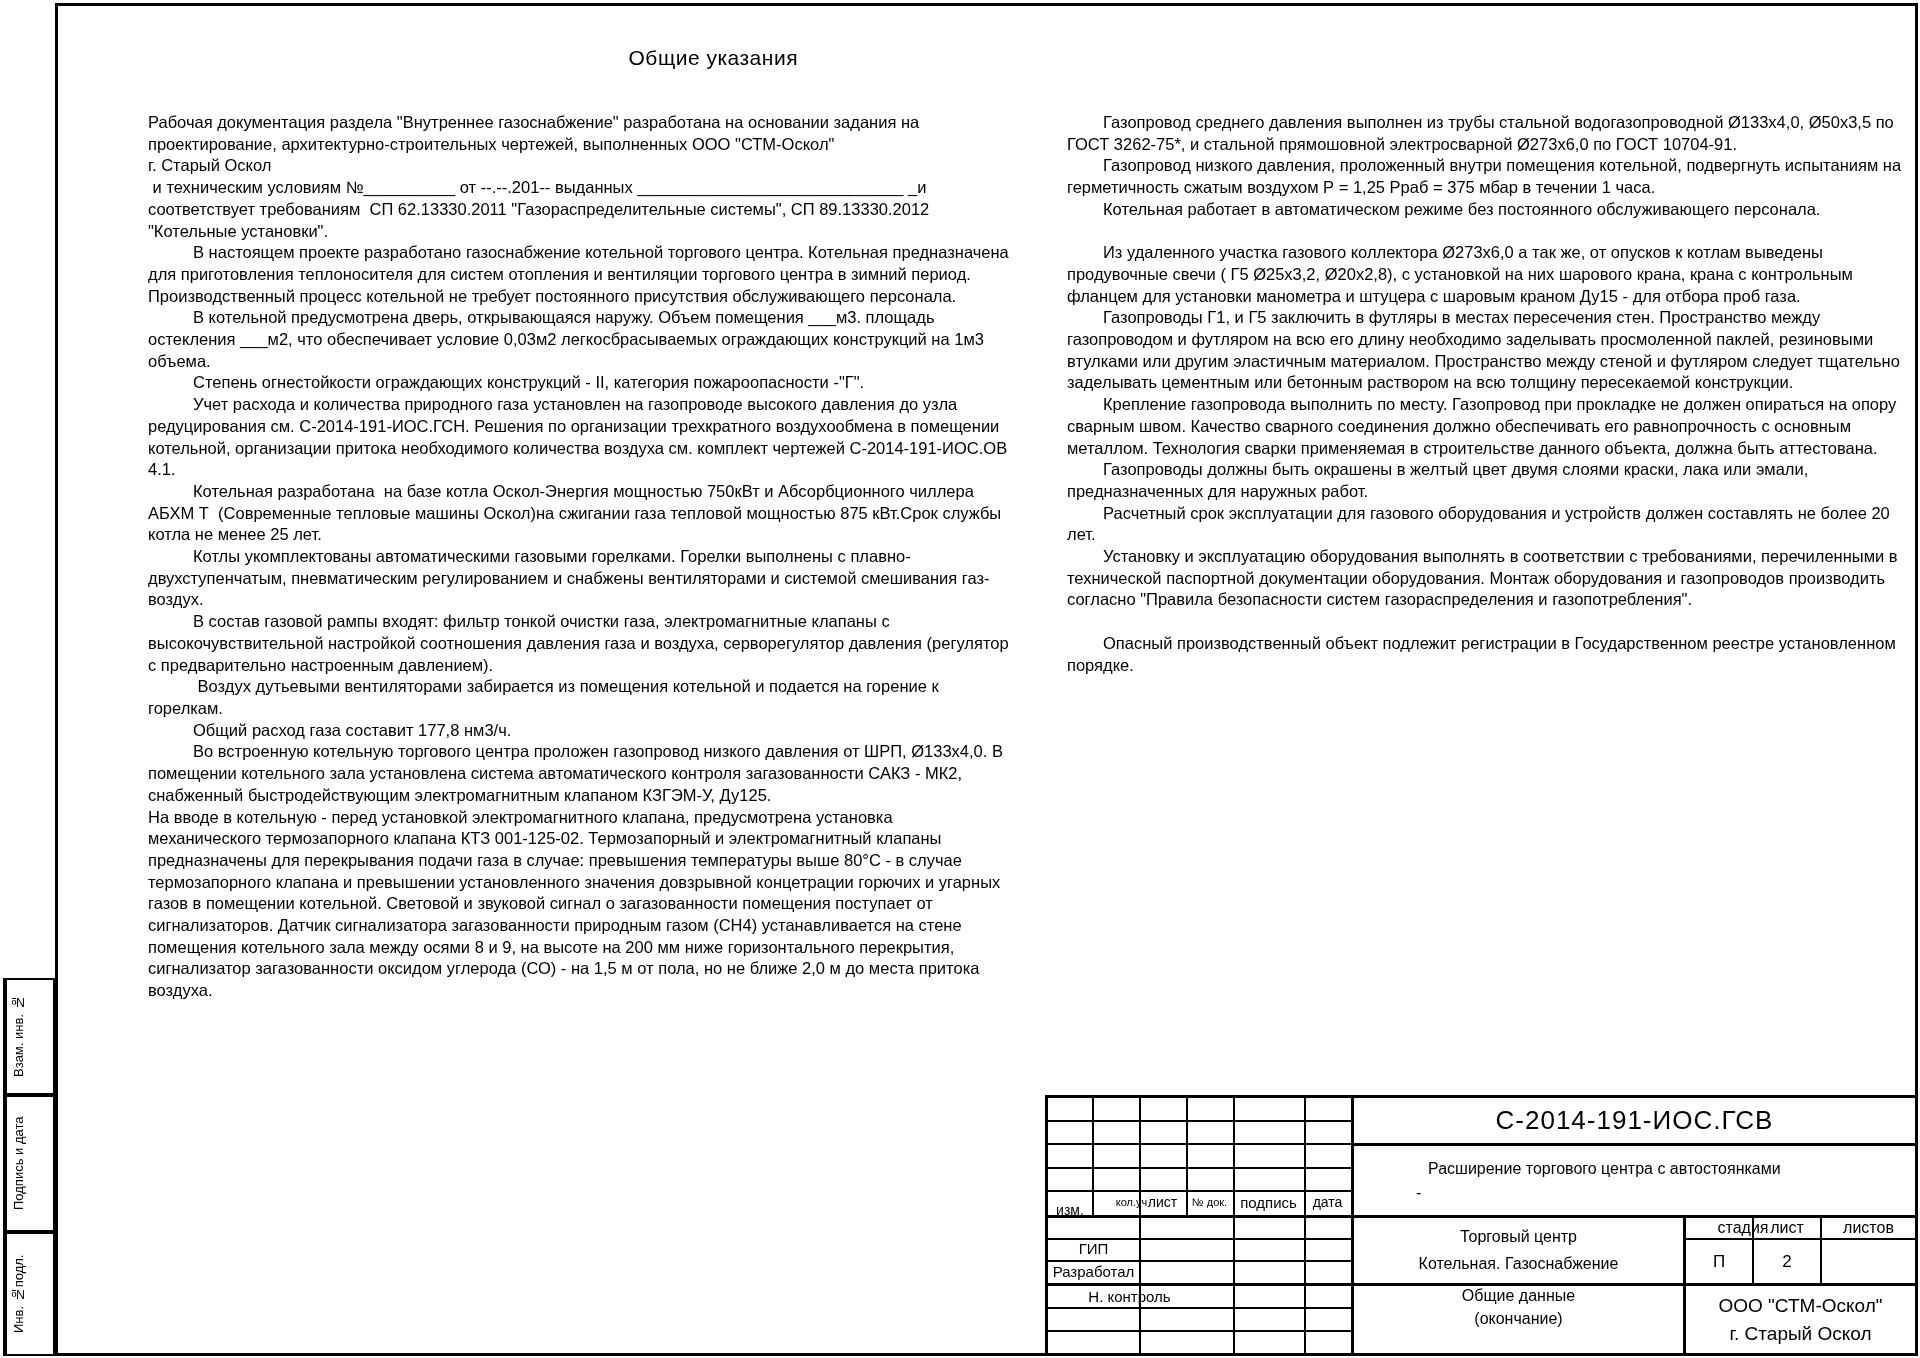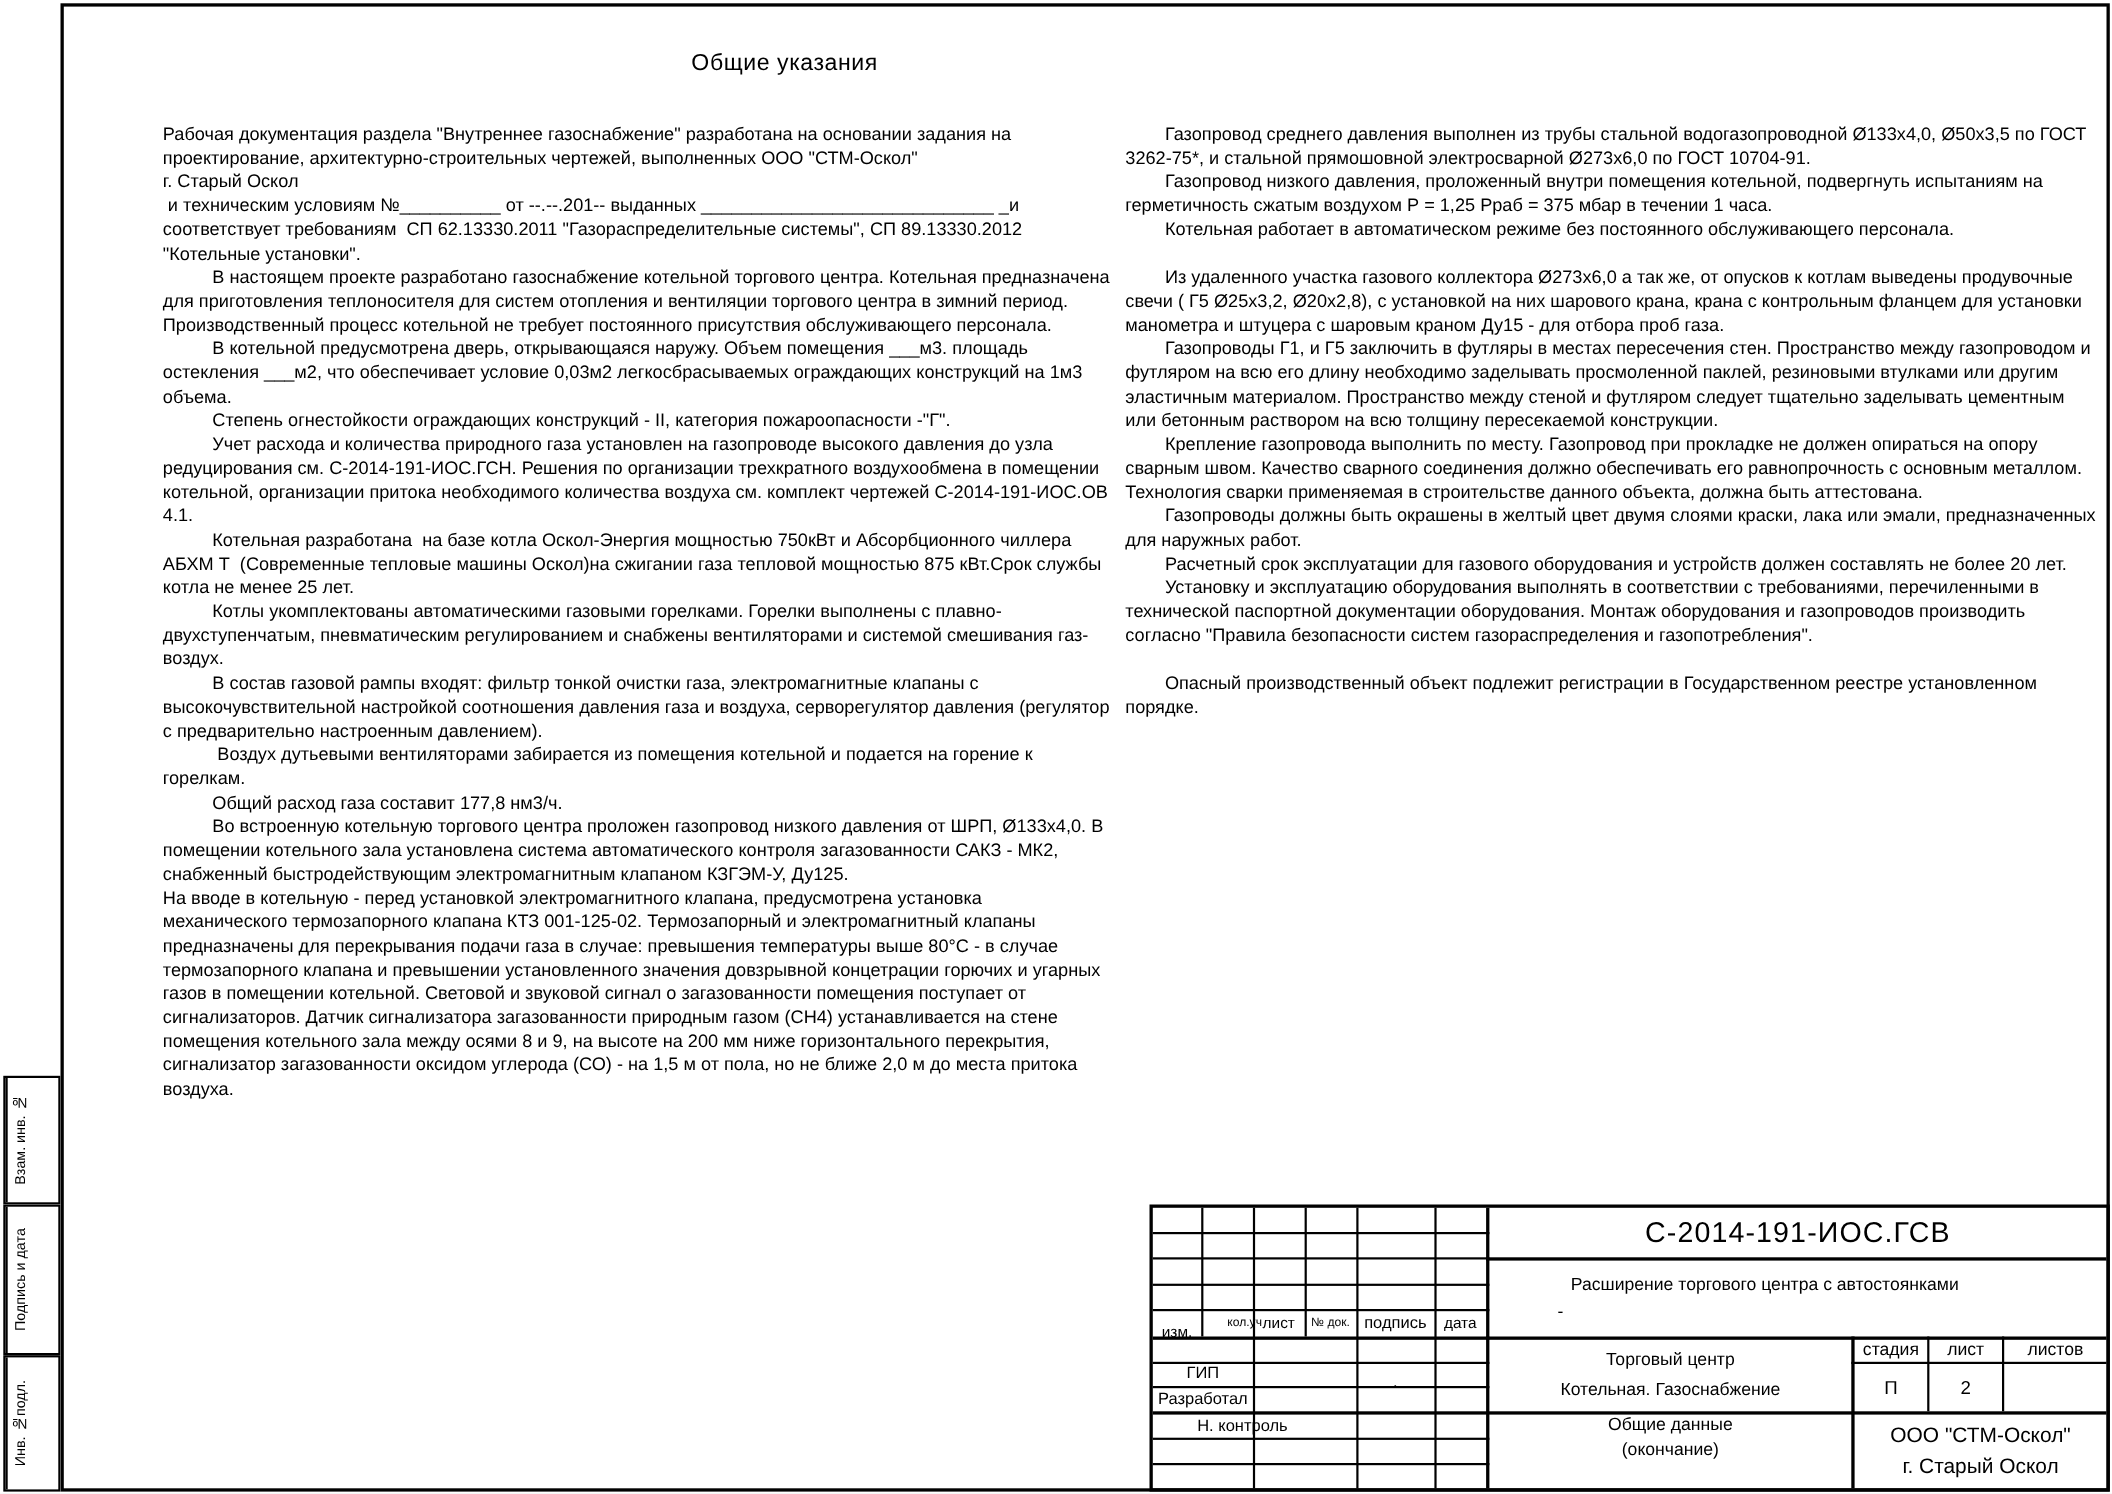--- a/index.html
+++ b/index.html
@@ -7,21 +7,21 @@
         font-family:"Liberation Sans",sans-serif;color:#000;overflow:hidden;}
   .frame{position:absolute;left:55px;top:3px;width:1863px;height:1353px;
          border:3px solid #000;box-sizing:border-box;}
   .doc-title{position:absolute;left:148px;top:46px;width:650px;text-align:right;
              font-size:21px;letter-spacing:.5px;}
   .col{position:absolute;font-size:16.5px;line-height:21.7px;}
   #col-left{left:148px;top:112px;width:862px;}
   #col-right{left:1023px;top:112px;width:886px;}
   .para{margin:0;white-space:pre-wrap;}
   .ind{text-indent:45px;}
-  .ind2{text-indent:36px;}
+  .ind2{text-indent:36px;margin-left:44px;}
   .gap{margin-top:21.7px;}
 
   
   .side-box{position:absolute;display:flex;border:2px solid #000;box-sizing:border-box;background:#fff;}
   .side-label{width:22px;border-right:2px solid #000;display:flex;align-items:center;justify-content:center;
               writing-mode:vertical-rl;transform:rotate(180deg);font-size:13px;white-space:nowrap;}
   .side-empty{flex:1;}
 
   
   .tb{position:absolute;left:1045px;top:1095px;width:873px;height:261px;
@@ -135,21 +135,21 @@
     <div class="proj" style="position:absolute;left:306px;top:48px;width:561px;height:69px;">
       <div class="l1">Расширение торгового центра с автостоянками</div>
       <div class="l2">-</div>
     </div>
 
     <div class="cell two-line" style="left:306px;top:120px;width:329px;height:65px;">
       <div>Торговый центр</div>
       <div>Котельная. Газоснабжение</div>
     </div>
 
-    <div class="cell" style="left:638px;top:120px;width:66px;height:20px;font-size:16px;">стадия</div>
+    <div class="cell" style="left:638px;top:120px;width:66px;height:20px;font-size:16px;padding-left:24px;">стадия</div>
     <div class="cell" style="left:706px;top:120px;width:66px;height:20px;font-size:16px;">лист</div>
     <div class="cell" style="left:774px;top:120px;width:93px;height:20px;font-size:16px;">листов</div>
     <div class="cell" style="left:638px;top:142px;width:66px;height:43px;font-size:17px;">П</div>
     <div class="cell" style="left:706px;top:142px;width:66px;height:43px;font-size:17px;">2</div>
     <div class="cell" style="left:774px;top:142px;width:93px;height:43px;font-size:17px;"></div>
 
     <div class="cell two-line" style="left:306px;top:176px;width:329px;height:67px;gap:4px;">
       <div>Общие данные</div>
       <div>(окончание)</div>
     </div>

